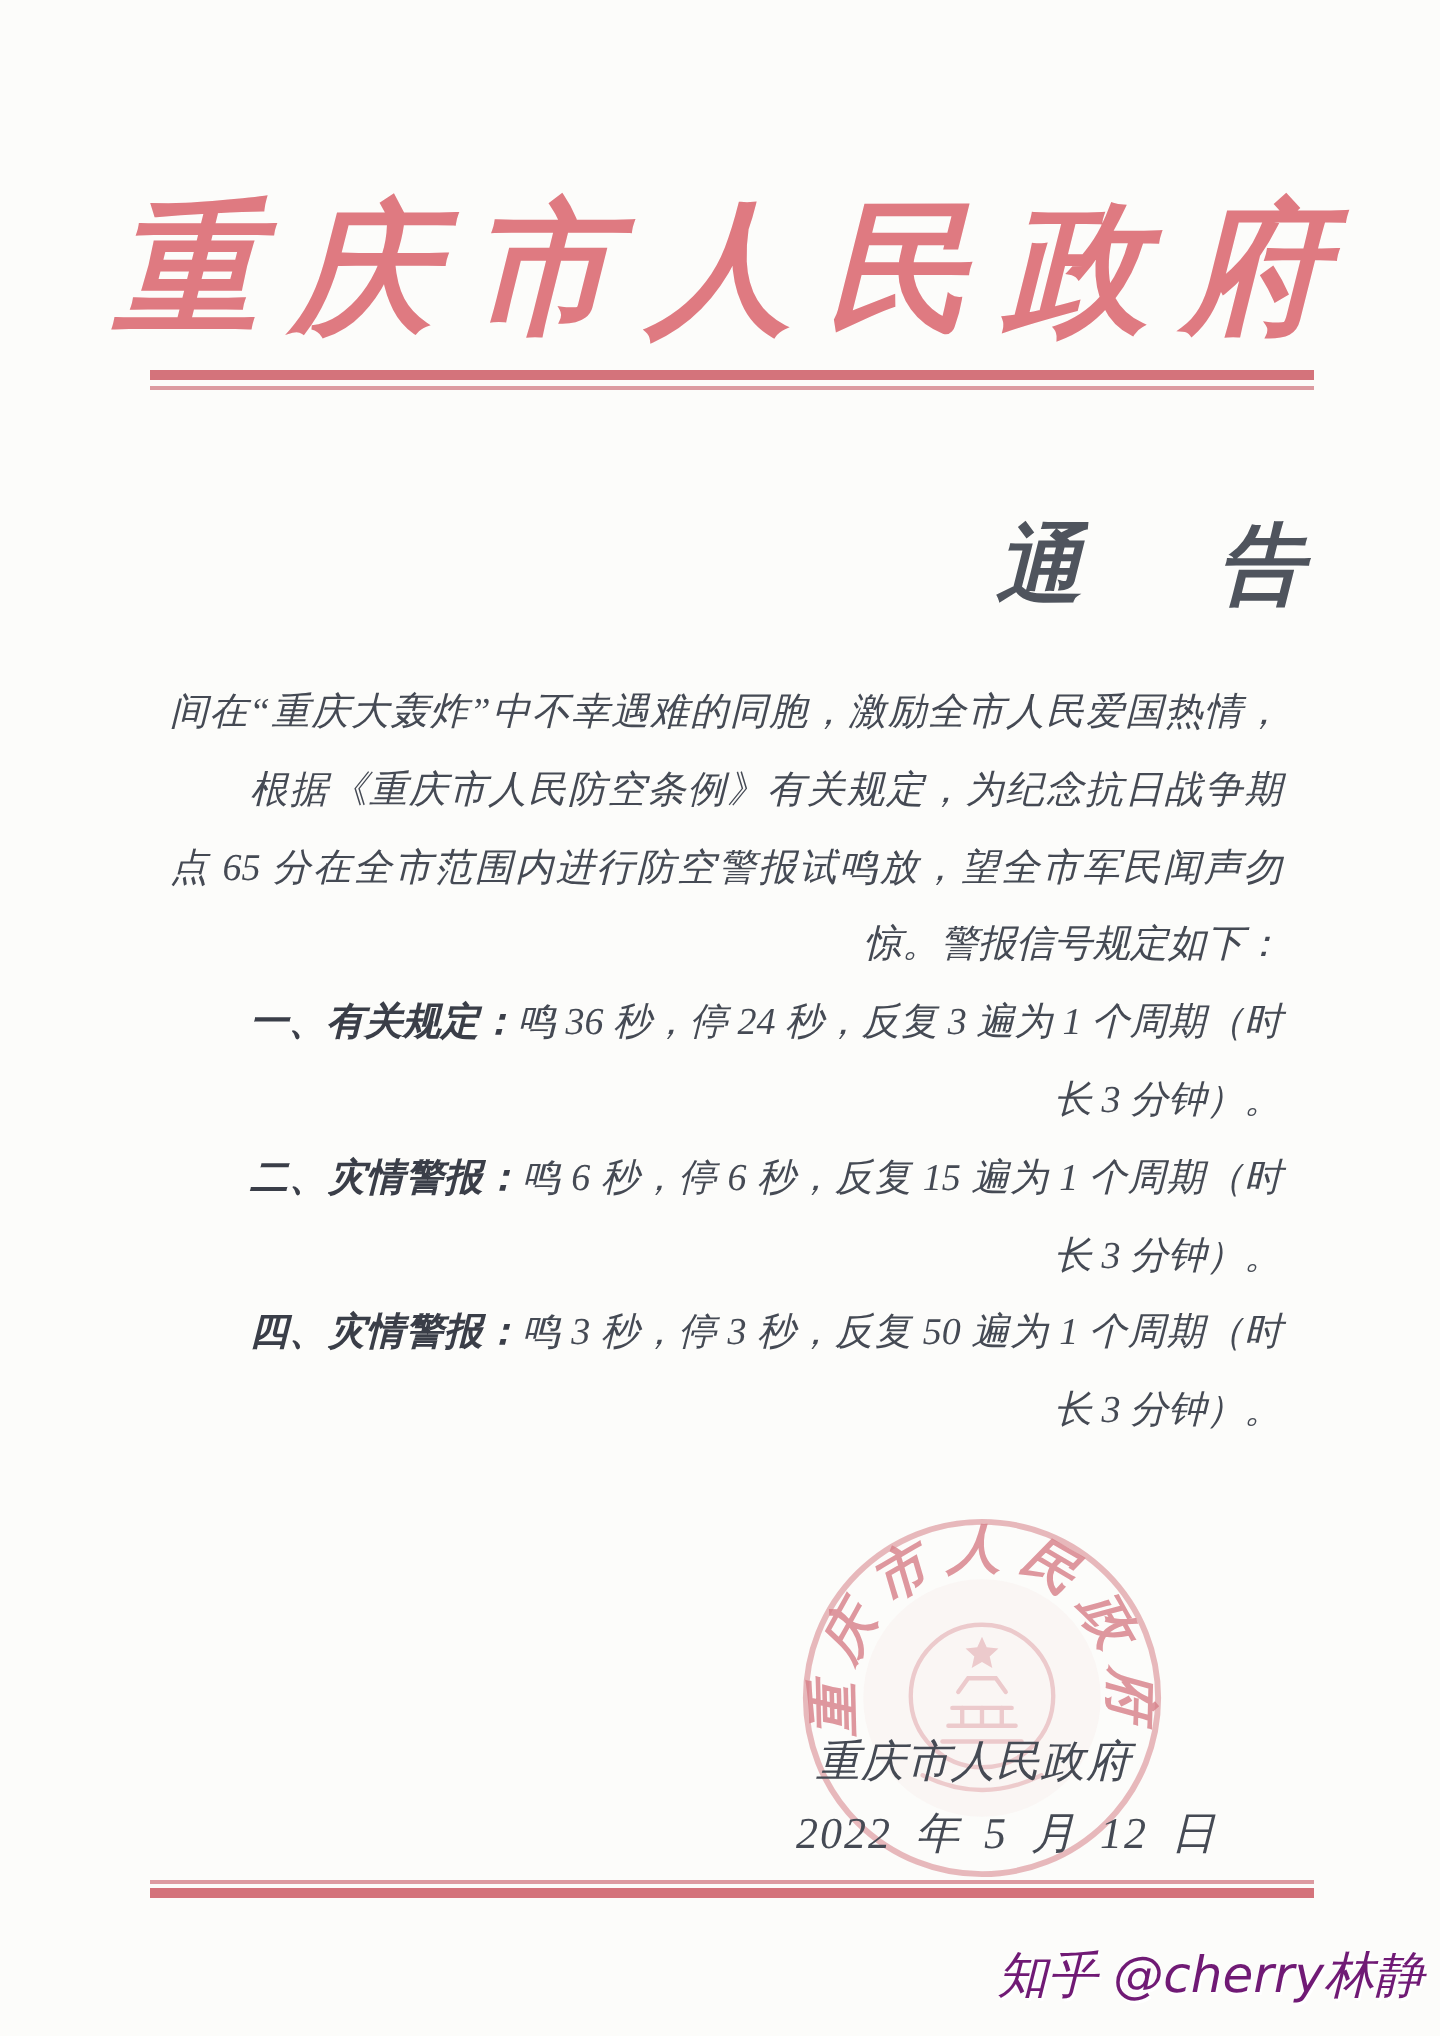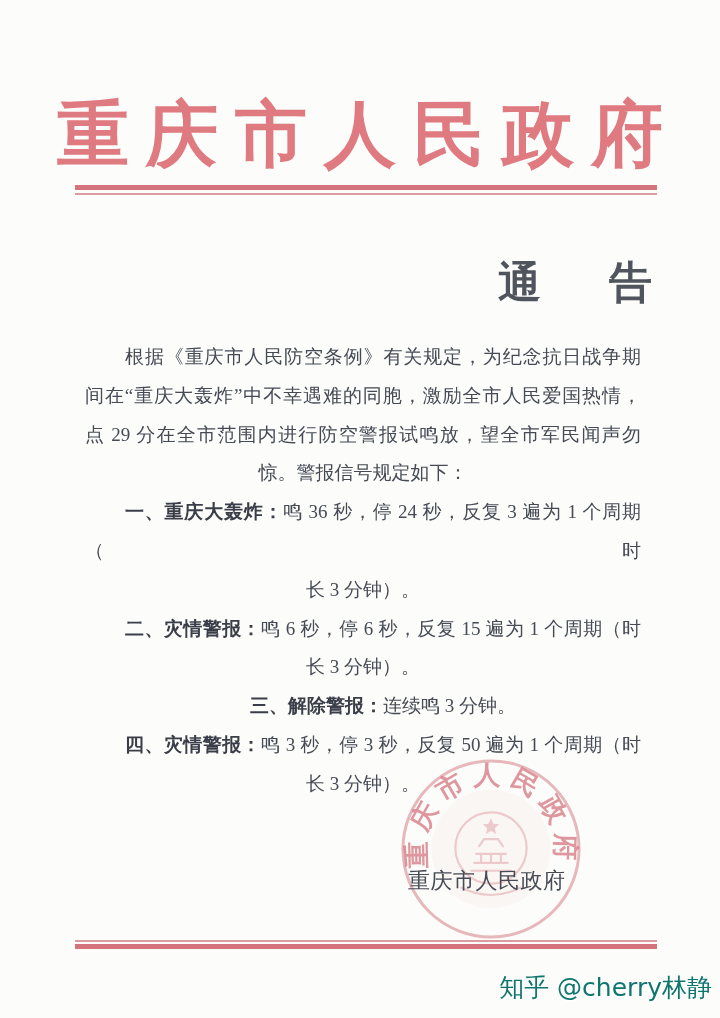--- a/index.html
+++ b/index.html
@@ -1,19 +1,20 @@
 <!DOCTYPE html>
 <html><head>
 <meta charset="utf-8">
 <style>
   html,body{margin:0;padding:0;background:#ffffff;}
   .page{
     position:relative;width:720px;height:1018px;overflow:hidden;
     background:#fcfcfa;
     font-family:"Liberation Serif","DejaVu Serif",serif;
+    font-style:italic;
   }
   .header-title{
     position:absolute;top:97px;left:0;width:100%;box-sizing:border-box;
     text-align:center;font-size:72px;line-height:1.08;font-weight:700;
     color:#df7a81;letter-spacing:17px;padding-left:17px;white-space:nowrap;
   }
   .rule{position:absolute;left:75px;width:582px;}
   .rule-top-thick{top:185px;height:5px;background:#d4737b;}
   .rule-top-thin{top:193px;height:2px;background:#dc9ba1;}
   .rule-bottom-thin{top:940px;height:2px;background:#dc9ba1;}
@@ -21,63 +22,62 @@
   .notice-title{
     position:absolute;top:254px;left:0;width:100%;box-sizing:border-box;
     text-align:right;font-size:43px;font-weight:700;color:#4f545d;
     letter-spacing:68px;padding-left:68px;white-space:nowrap;
   }
   .body-text{
     position:absolute;top:338px;left:85px;width:556px;
     font-size:19px;line-height:38.8px;color:#454a54;
   }
   .jline{text-align:justify;text-align-last:justify;}
-  .lline{text-align:center;}
+  .lline{text-align:right;}
   .ind{text-indent:40px;}
   .blead{font-weight:700;color:#3a3e48;}
   .seal{position:absolute;left:397px;top:755px;width:188px;height:188px;}
   .sig-name{
     position:absolute;left:408px;top:866px;font-size:22px;
     letter-spacing:0.5px;color:#454a54;white-space:nowrap;
   }
   .sig-date{
     position:absolute;left:398px;top:902px;font-size:22px;
     letter-spacing:1px;word-spacing:5px;color:#454a54;white-space:nowrap;
   }
   .watermark{
-    position:absolute;top:971px;right:8px;font-size:25px;color:#0f766e;
+    position:absolute;top:971px;right:8px;font-size:25px;color:#701a75;
     font-family:"DejaVu Sans","Liberation Sans",sans-serif;
     text-shadow:1px 1.5px 0 #ffffff;white-space:nowrap;
   }
 </style>
 </head>
 <body>
 
 <div class="page">
 
   <div class="header-title">重庆市人民政府</div>
 
   <div class="rule rule-top-thick"></div>
   <div class="rule rule-top-thin"></div>
 
   <div class="notice-title">通告</div>
 
   <div class="body-text">
+    <div class="jline">间在“重庆大轰炸”中不幸遇难的同胞，激励全市人民爱国热情，</div>
     <div class="jline ind">根据《重庆市人民防空条例》有关规定，为纪念抗日战争期</div>
-    <div class="jline">间在“重庆大轰炸”中不幸遇难的同胞，激励全市人民爱国热情，</div>
-    <div class="jline">点 29 分在全市范围内进行防空警报试鸣放，望全市军民闻声勿</div>
+    <div class="jline">点 65 分在全市范围内进行防空警报试鸣放，望全市军民闻声勿</div>
     <div class="lline">惊。警报信号规定如下：</div>
 
-    <div class="jline ind"><span class="blead">一、重庆大轰炸：</span><span>鸣 36 秒，停 24 秒，反复 3 遍为 1 个周期（时</span></div>
+    <div class="jline ind"><span class="blead">一、有关规定：</span><span>鸣 36 秒，停 24 秒，反复 3 遍为 1 个周期（时</span></div>
     <div class="lline">长 3 分钟）。</div>
 
     <div class="jline ind"><span class="blead">二、灾情警报：</span><span>鸣 6 秒，停 6 秒，反复 15 遍为 1 个周期（时</span></div>
     <div class="lline">长 3 分钟）。</div>
 
-    <div class="lline ind"><span class="blead">三、解除警报：</span><span>连续鸣 3 分钟。</span></div>
 
     <div class="jline ind"><span class="blead">四、灾情警报：</span><span>鸣 3 秒，停 3 秒，反复 50 遍为 1 个周期（时</span></div>
     <div class="lline">长 3 分钟）。</div>
   </div>
 
   <svg class="seal" viewBox="0 0 190 190" xmlns="http://www.w3.org/2000/svg">
     <circle cx="95" cy="95" r="60" fill="#f2d9da" opacity="0.16"></circle>
     <circle cx="95" cy="95" r="89" fill="none" stroke="#d98a91" stroke-width="3" opacity="0.6"></circle>
     <defs>
       <path id="sealArc" d="M 33.8,119.7 A 66,66 0 1 1 156.2,119.7" fill="none"></path>
@@ -91,19 +91,20 @@
       <path d="M83,92 l5,-7 h14 l5,7"></path>
       <path d="M80,100 h30"></path>
       <path d="M85,100 v9 M95,100 v9 M105,100 v9"></path>
       <path d="M78,109 h34"></path>
       <path d="M75,117 h40"></path>
       <path d="M65,134 q30,15 60,0"></path>
     </g>
   </svg>
 
   <div class="sig-name">重庆市人民政府</div>
+  <div class="sig-date">2022 年 5 月 12 日</div>
 
   <div class="rule rule-bottom-thin"></div>
   <div class="rule rule-bottom-thick"></div>
 
   <div class="watermark">知乎 @cherry林静</div>
 
 </div>
 
 </body></html>

